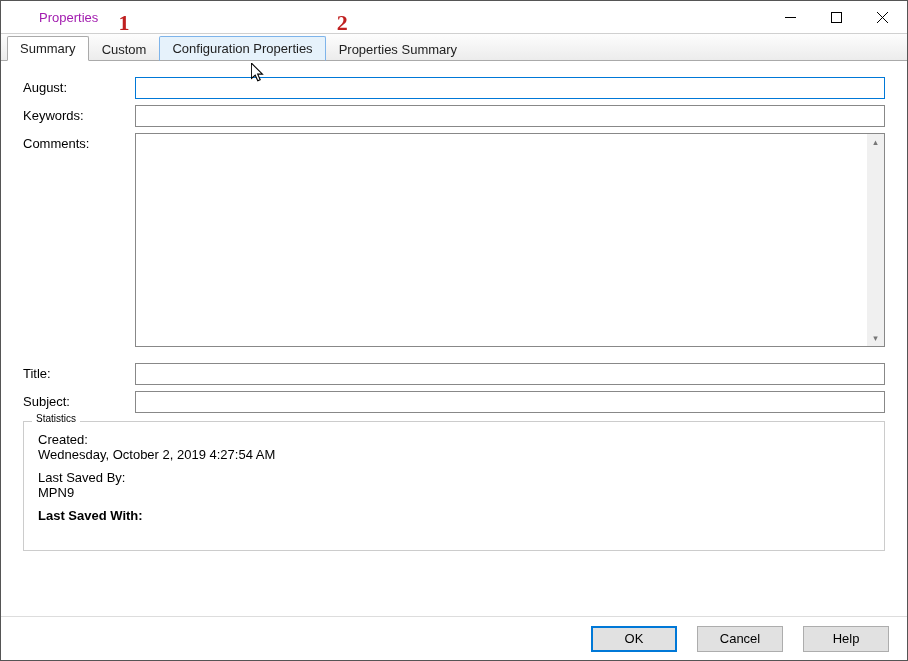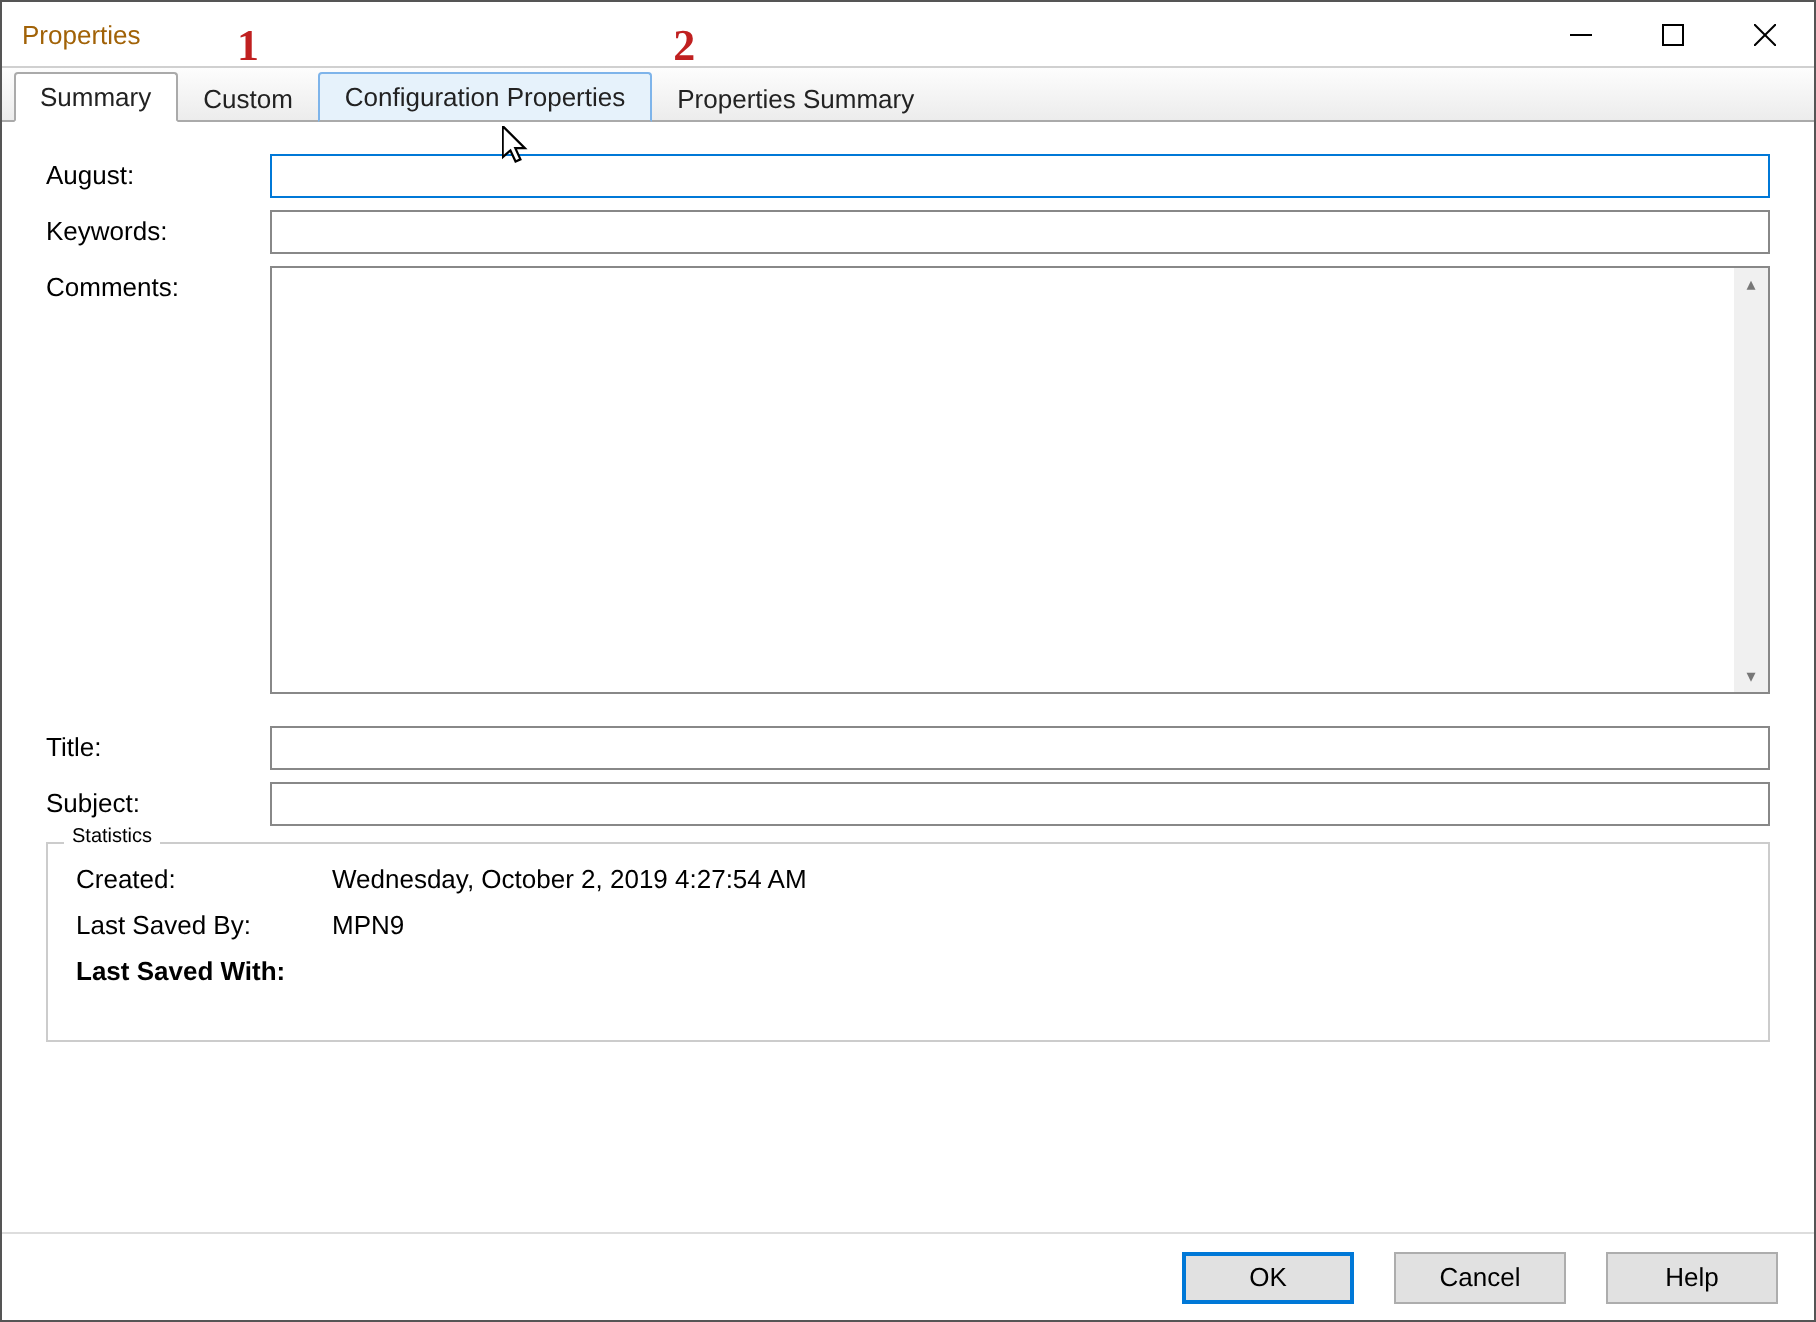--- a/index.html
+++ b/index.html
@@ -18,21 +18,22 @@
     .titlebar {
       height: 32px;
       display: flex;
       align-items: center;
       padding: 0 2px 0 10px;
       font-size: 13px;
       background: #fff;
     }
     .titlebar-title {
       flex: 1;
-      color: #a16207;
+      color: #a21caf;
+      margin-left: 28px;
     }
     .titlebar-controls {
       display: flex;
       gap: 0;
     }
     .titlebar-btn {
       width: 46px;
       height: 30px;
       display: flex;
       align-items: center;
@@ -154,20 +155,21 @@
       top: -9px;
       left: 8px;
       background: #fff;
       padding: 0 4px;
       font-size: 10px;
     }
     .stat-row {
       display: flex;
       margin-bottom: 8px;
       font-size: 13px;
+      flex-direction: column;
     }
     .stat-row .slbl {
       width: 128px;
     }
     .footer {
       position: absolute;
       bottom: 0;
       left: 0;
       right: 0;
       height: 44px;

